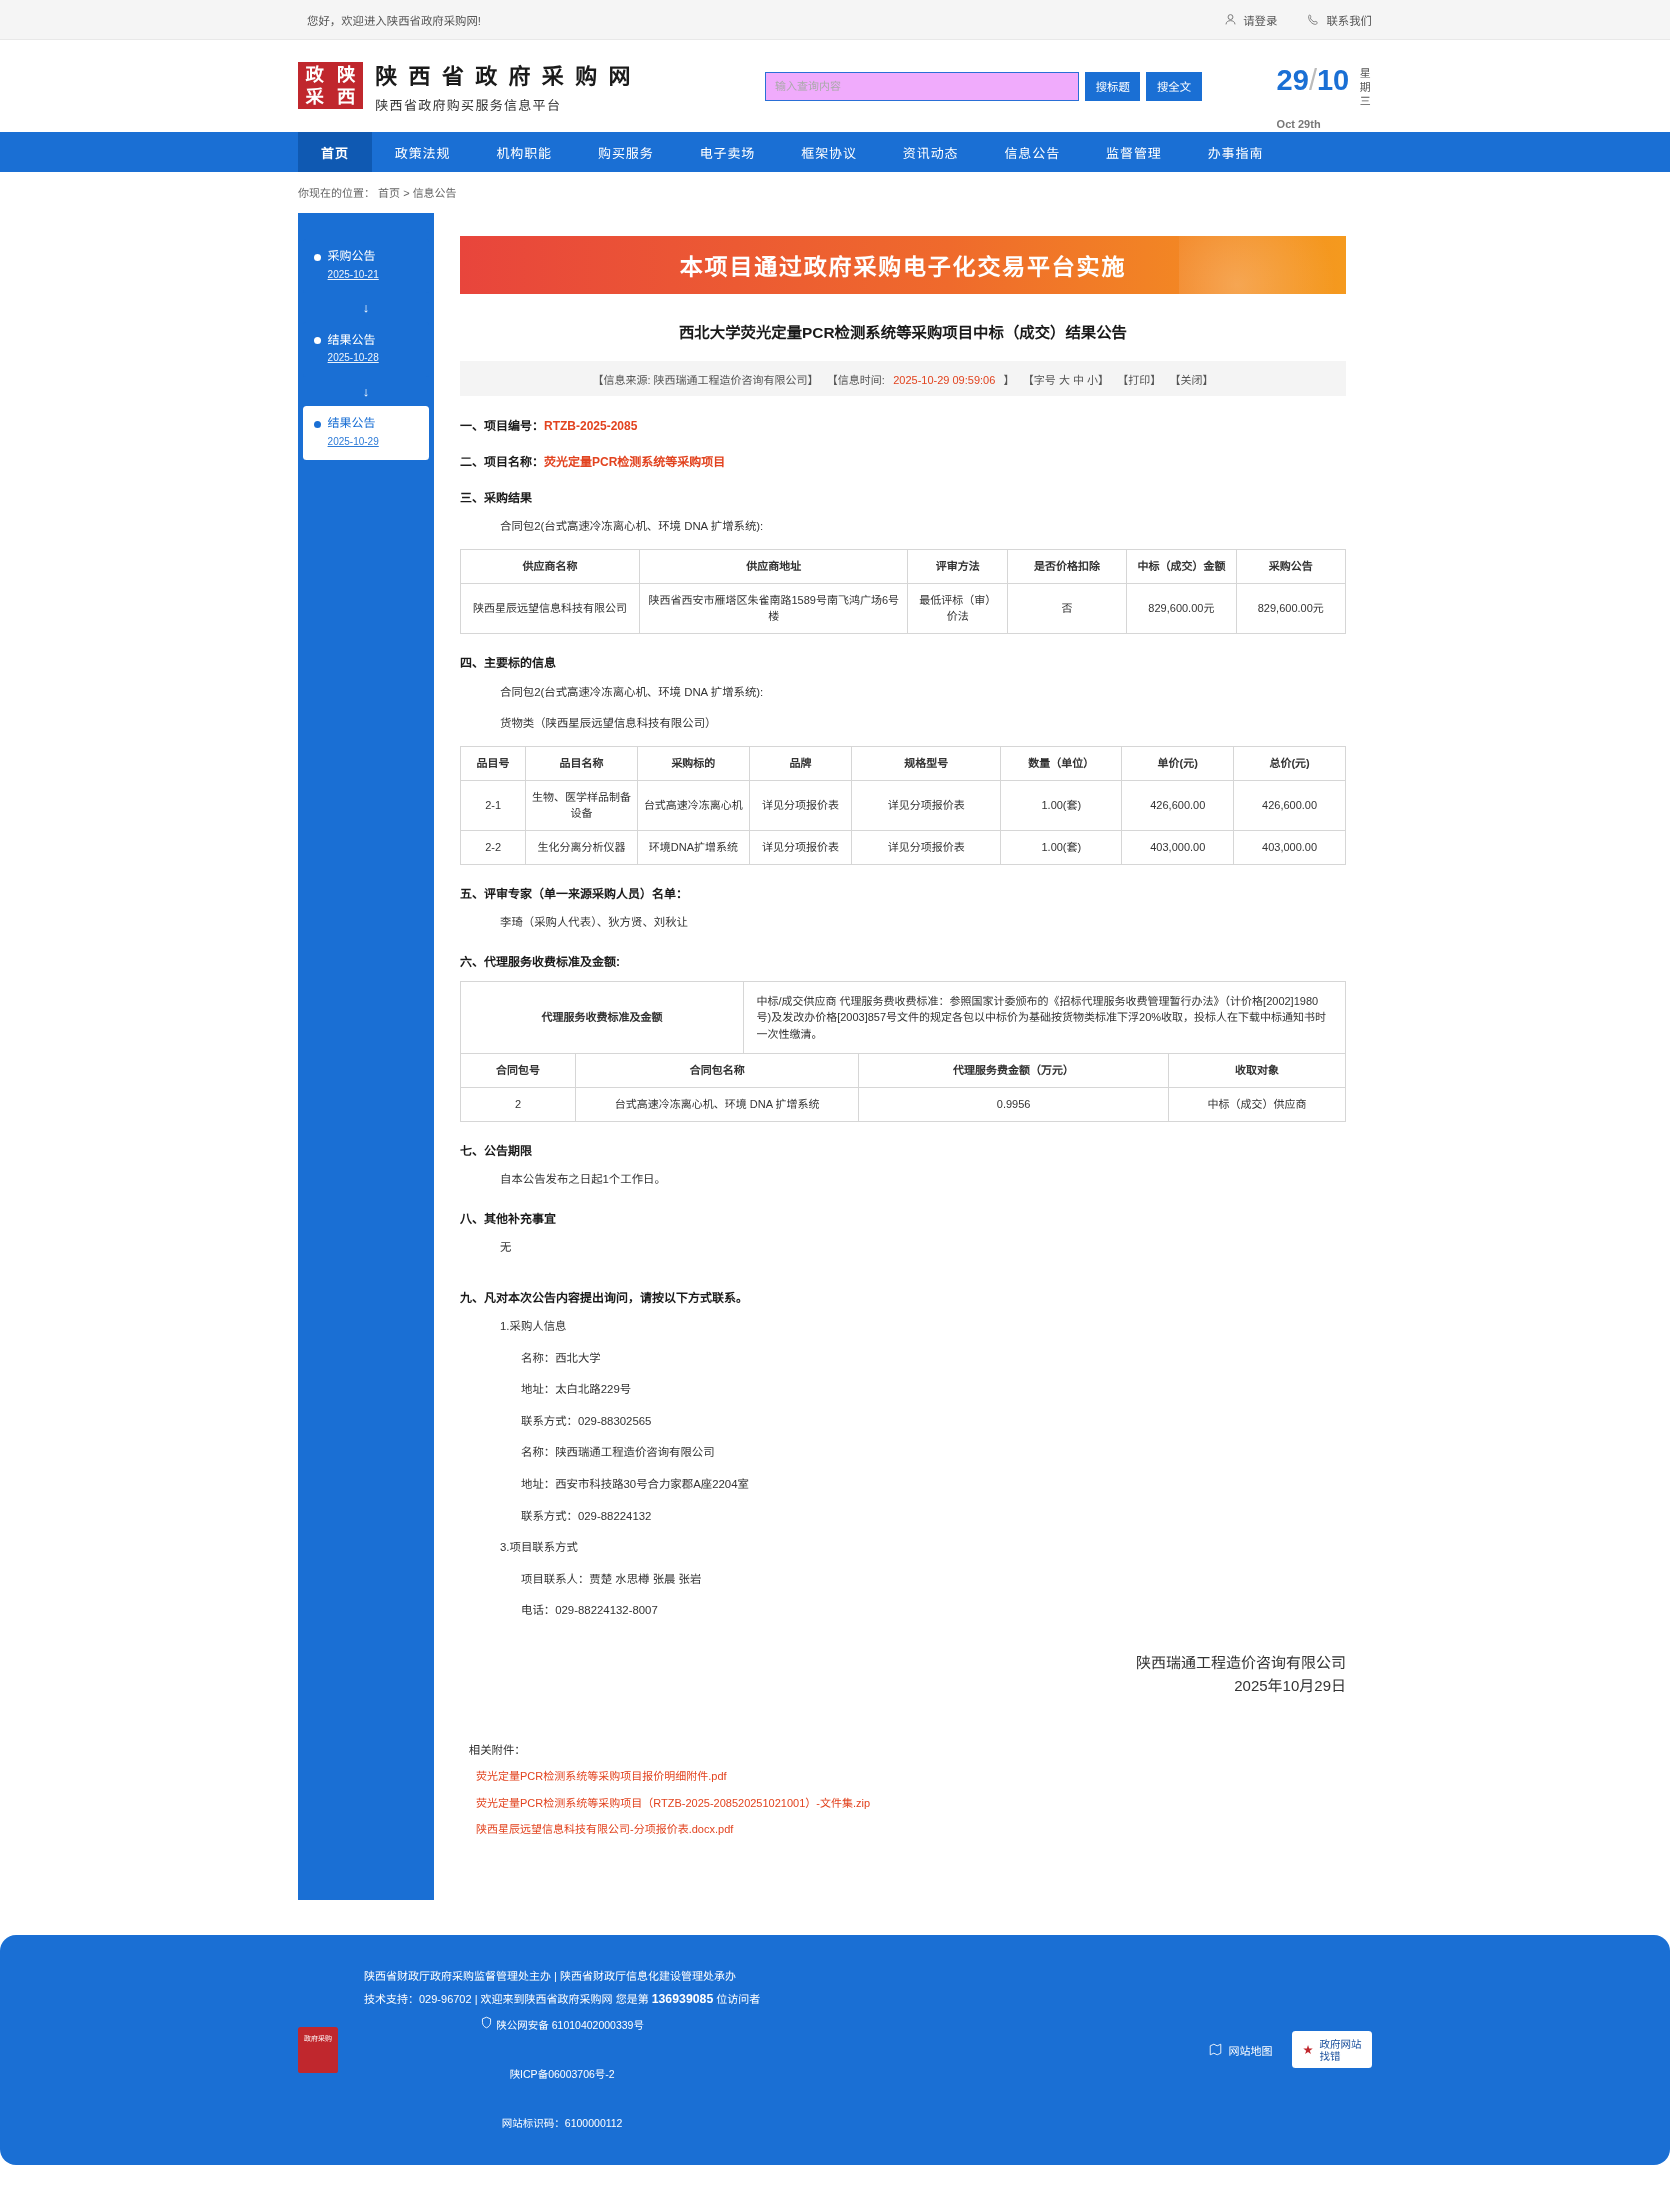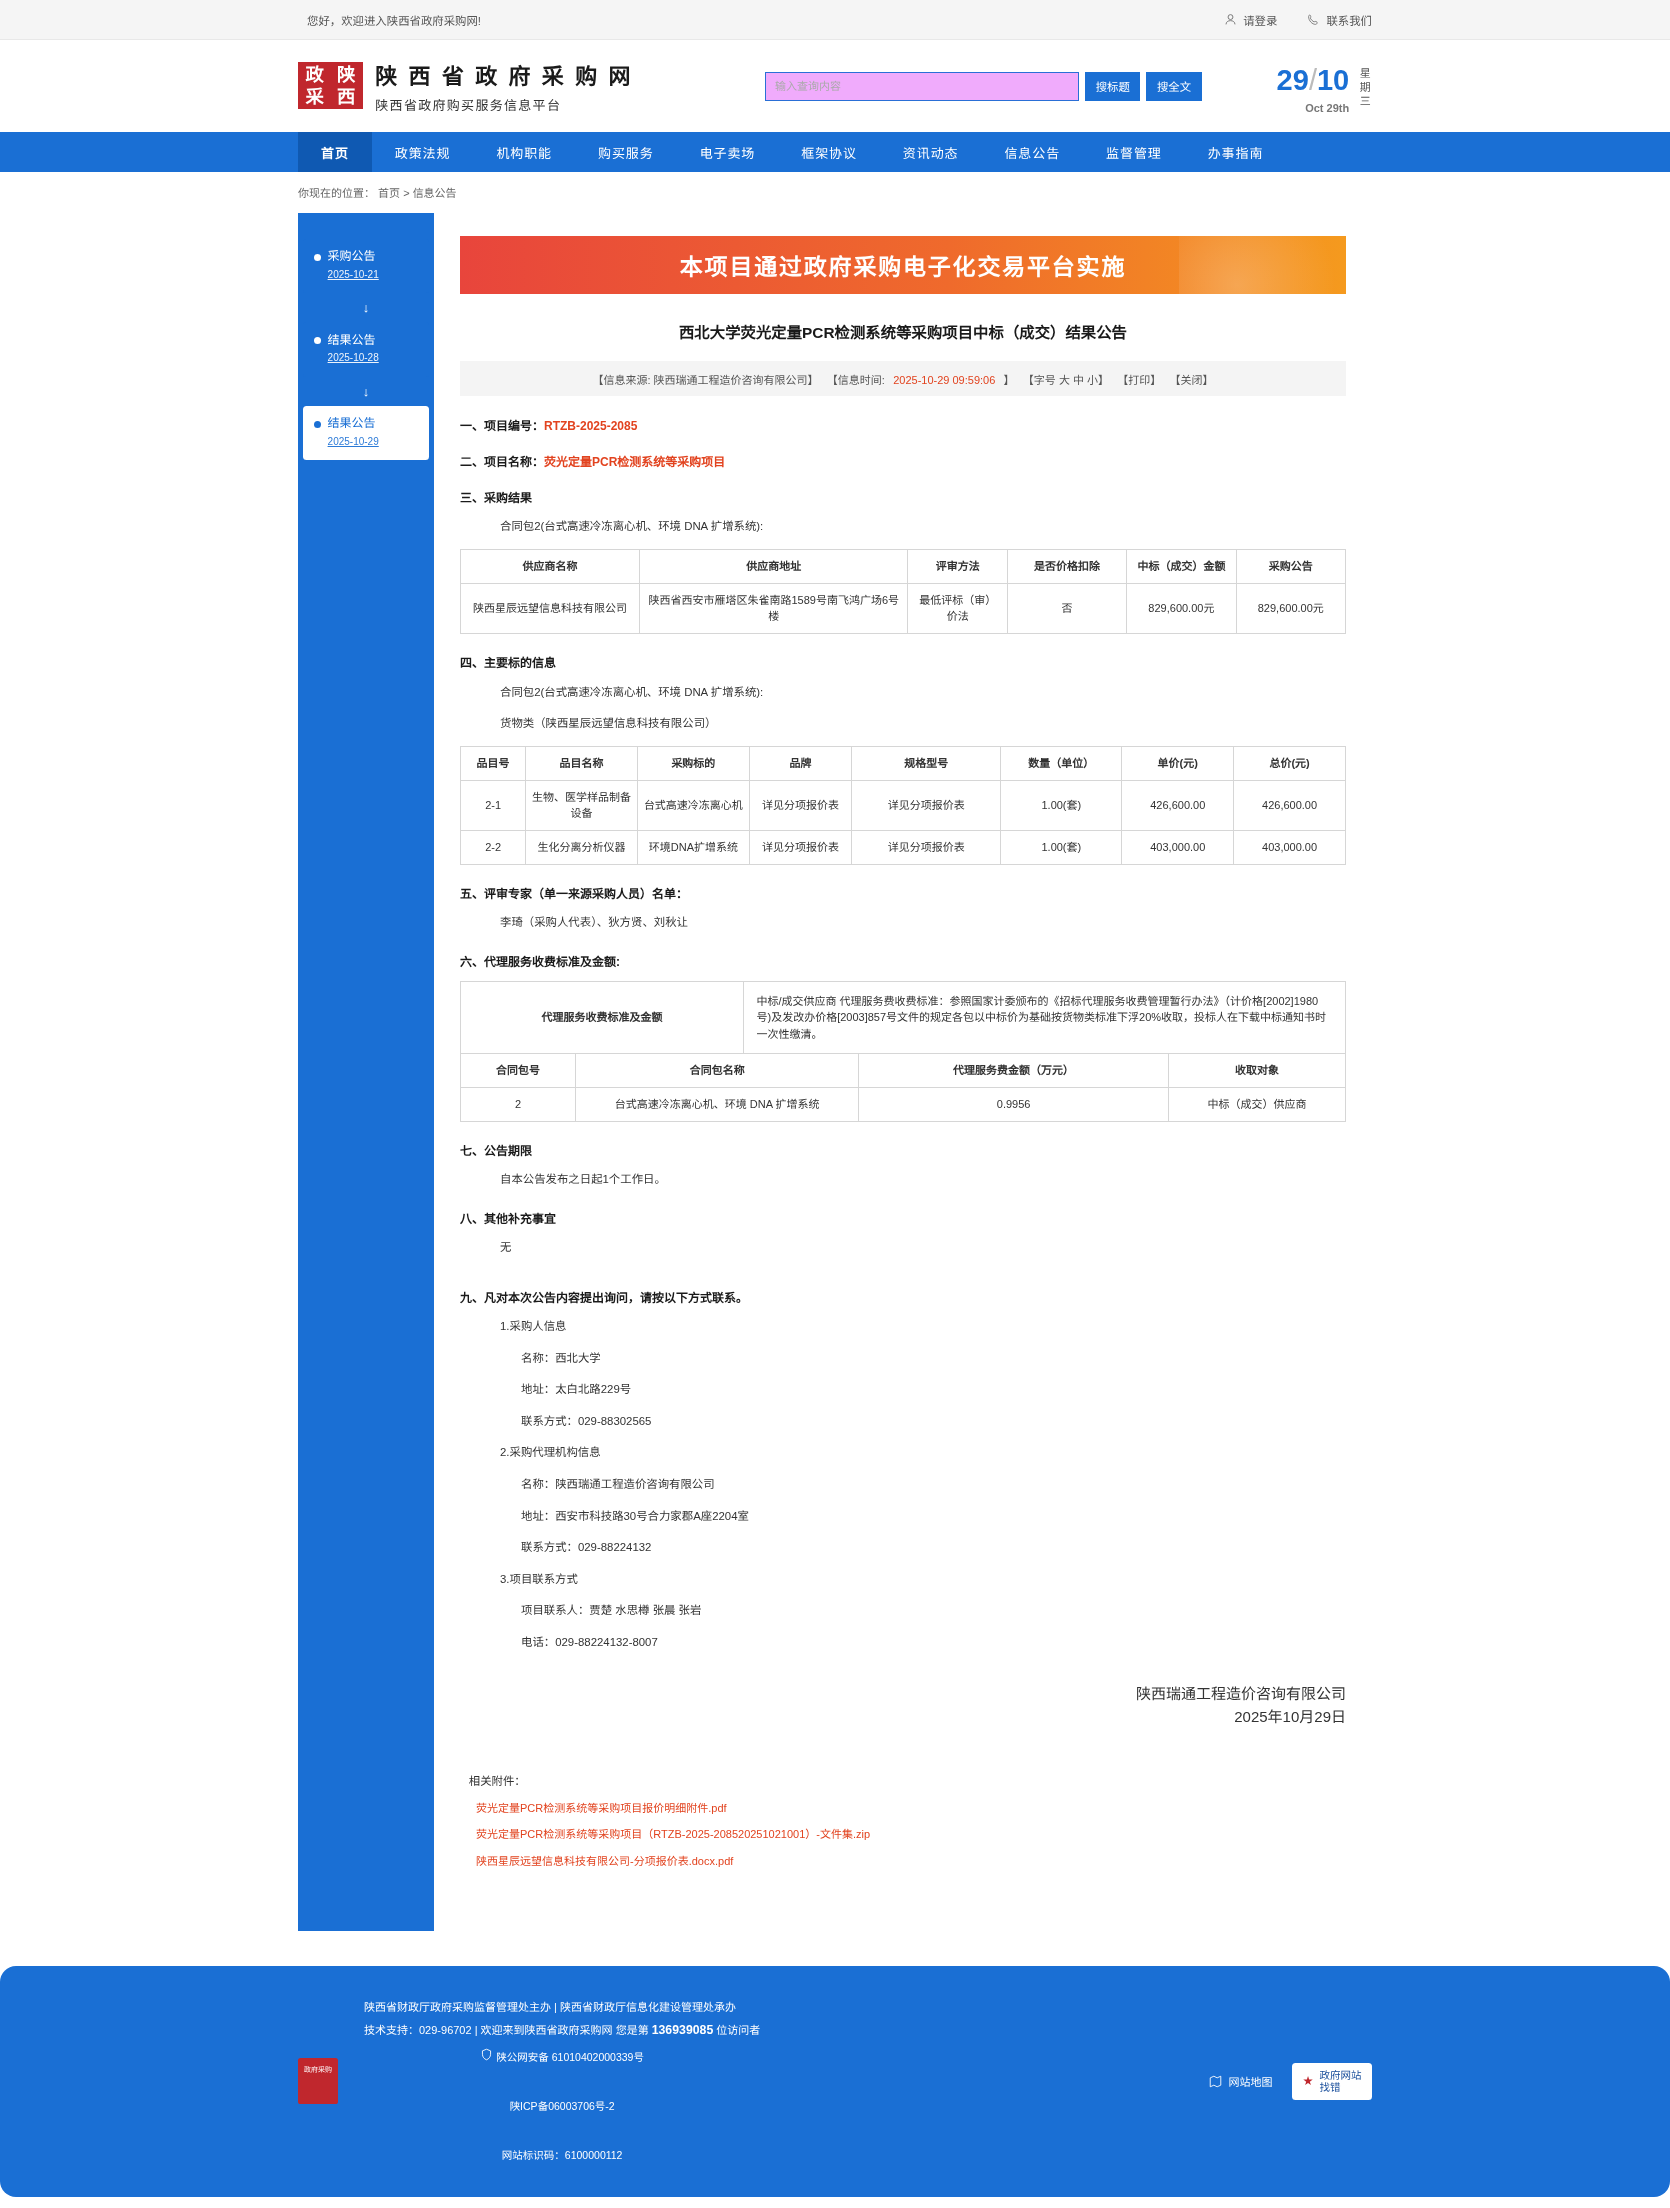--- a/index.html
+++ b/index.html
@@ -80,21 +80,21 @@
   .date-zone {
     position: absolute;
     right: 298px;
     top: 26px;
     display: flex;
     align-items: flex-start;
     gap: 10.5px;
   }
   .date-big { font-size: 29px; color: #1a6fd4; font-weight: bold; line-height: 1; }
   .date-big .slash { color: #bbb; font-weight: normal; }
-  .date-sub { font-size: 11px; color: #777; margin-top: 8px; text-align: right; }
+  .date-sub { font-size: 11px; color: #777; margin-top: 24px; }
   .weekday { font-size: 11px; color: #555; line-height: 14px; width: 12.3px; }
 
   
   .nav {
     height: 40px;
     background: #1a6fd4;
     display: flex;
     align-items: stretch;
     padding-left: 298px;
     color: #fff;
@@ -522,21 +522,20 @@
     <div class="para">自本公告发布之日起1个工作日。</div>
 
     <div class="sec-h">八、其他补充事宜</div>
     <div class="para">无</div>
 
     <div class="sec-h" style="margin-top:30px">九、凡对本次公告内容提出询问，请按以下方式联系。</div>
     <div class="para">1.采购人信息</div>
     <div class="para ind2">名称：西北大学</div>
     <div class="para ind2">地址：太白北路229号</div>
     <div class="para ind2">联系方式：029-88302565</div>
-    <div class="para">2.采购代理机构信息</div>
     <div class="para ind2">名称：陕西瑞通工程造价咨询有限公司</div>
     <div class="para ind2">地址：西安市科技路30号合力家郡A座2204室</div>
     <div class="para ind2">联系方式：029-88224132</div>
     <div class="para">3.项目联系方式</div>
     <div class="para ind2">项目联系人：贾楚 水思樽 张晨 张岩</div>
     <div class="para ind2">电话：029-88224132-8007</div>
 
     <div class="sign">
       <div>陕西瑞通工程造价咨询有限公司</div>
       <div>2025年10月29日</div>

